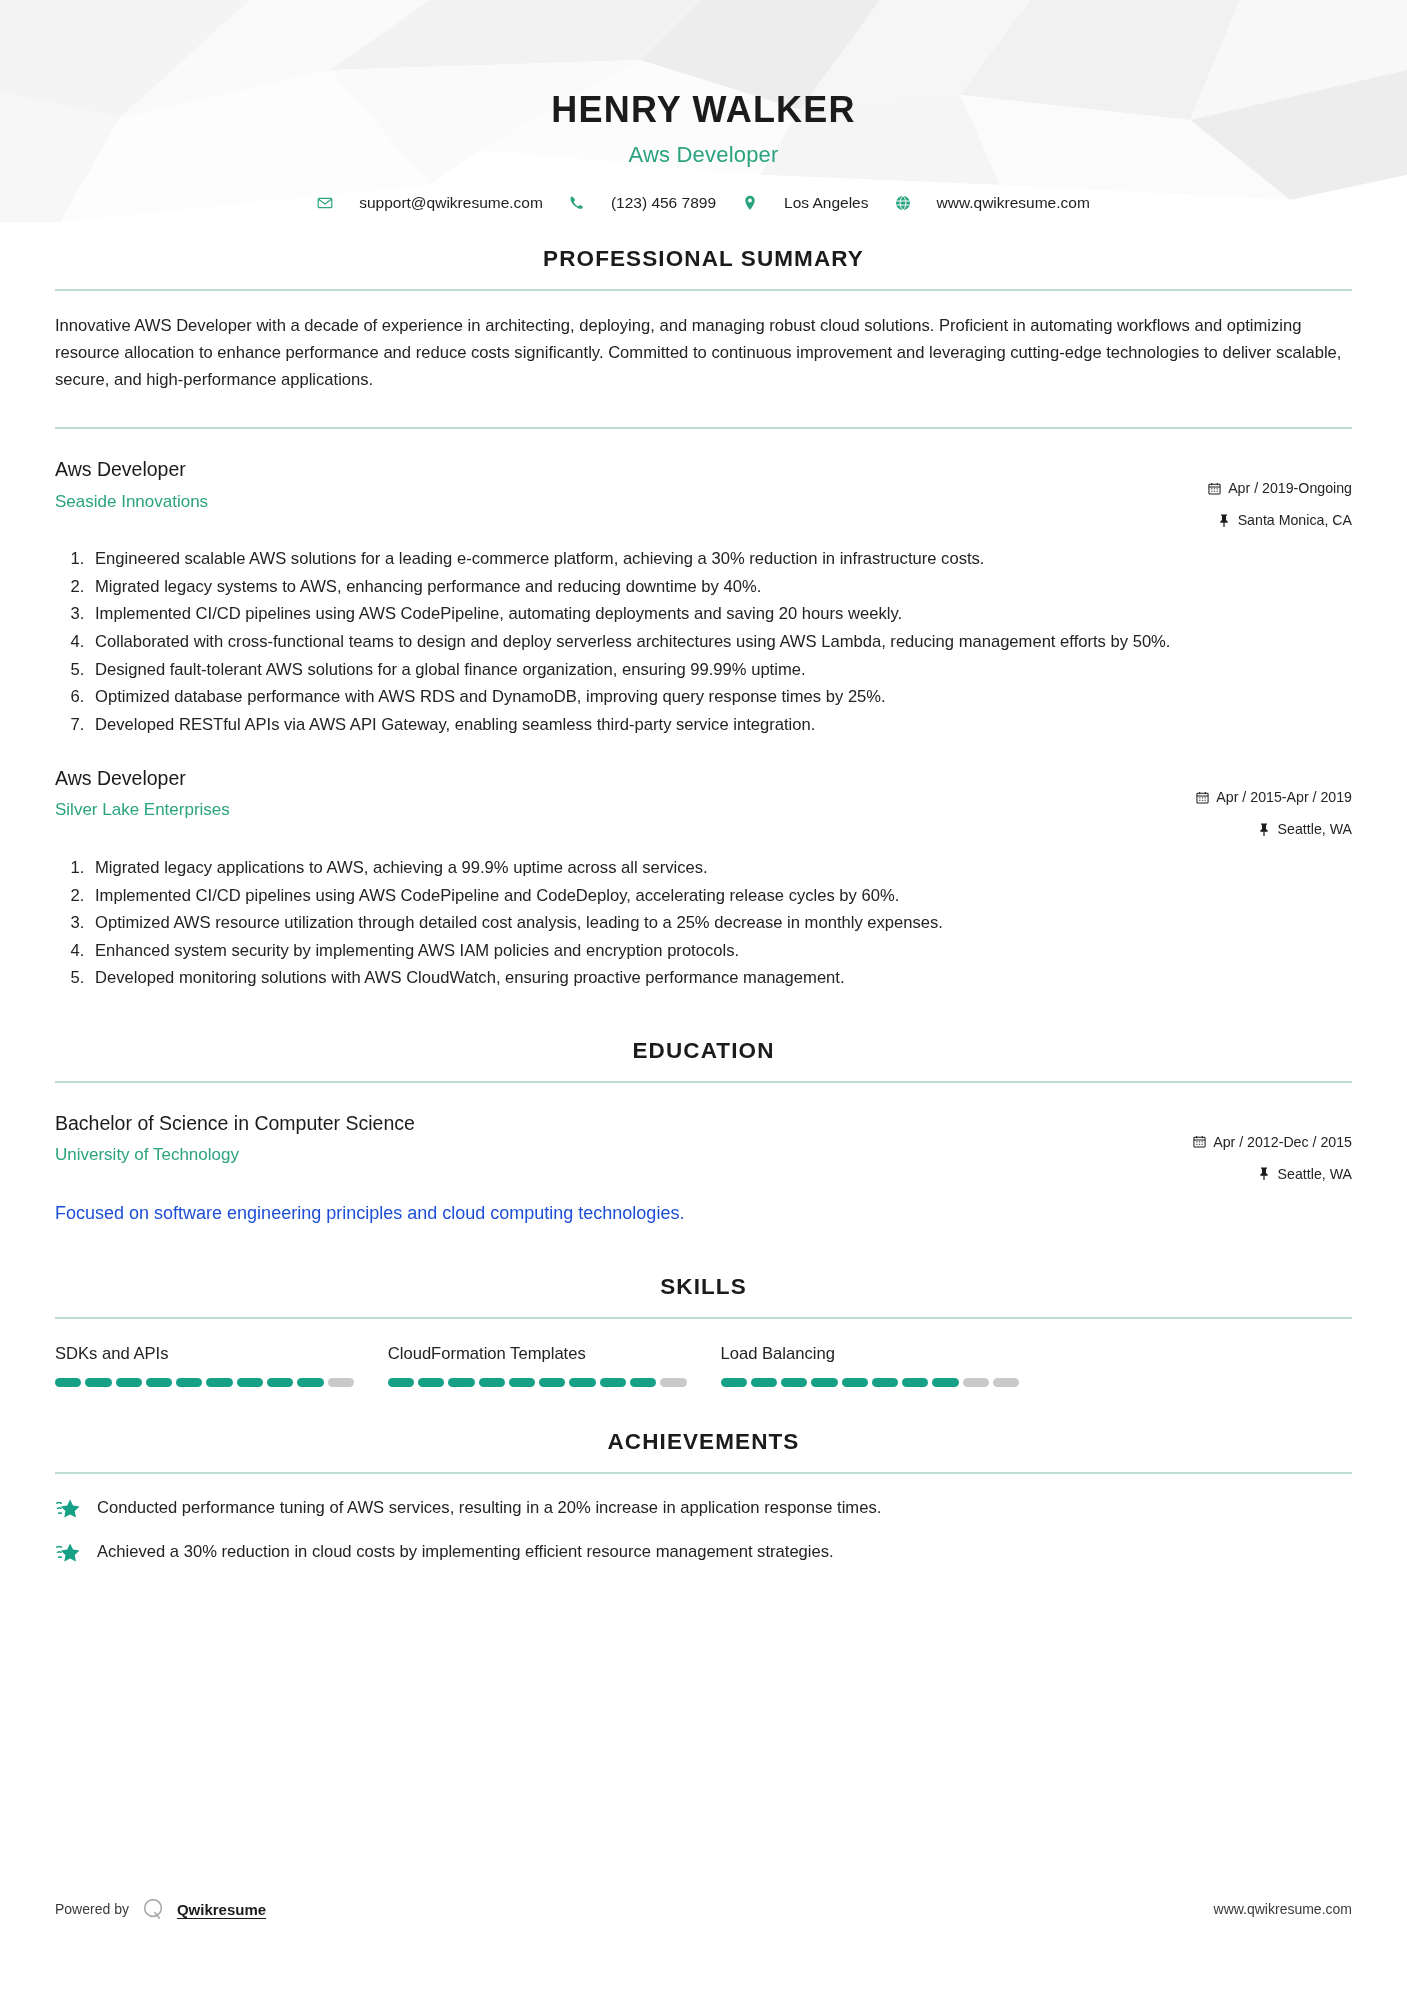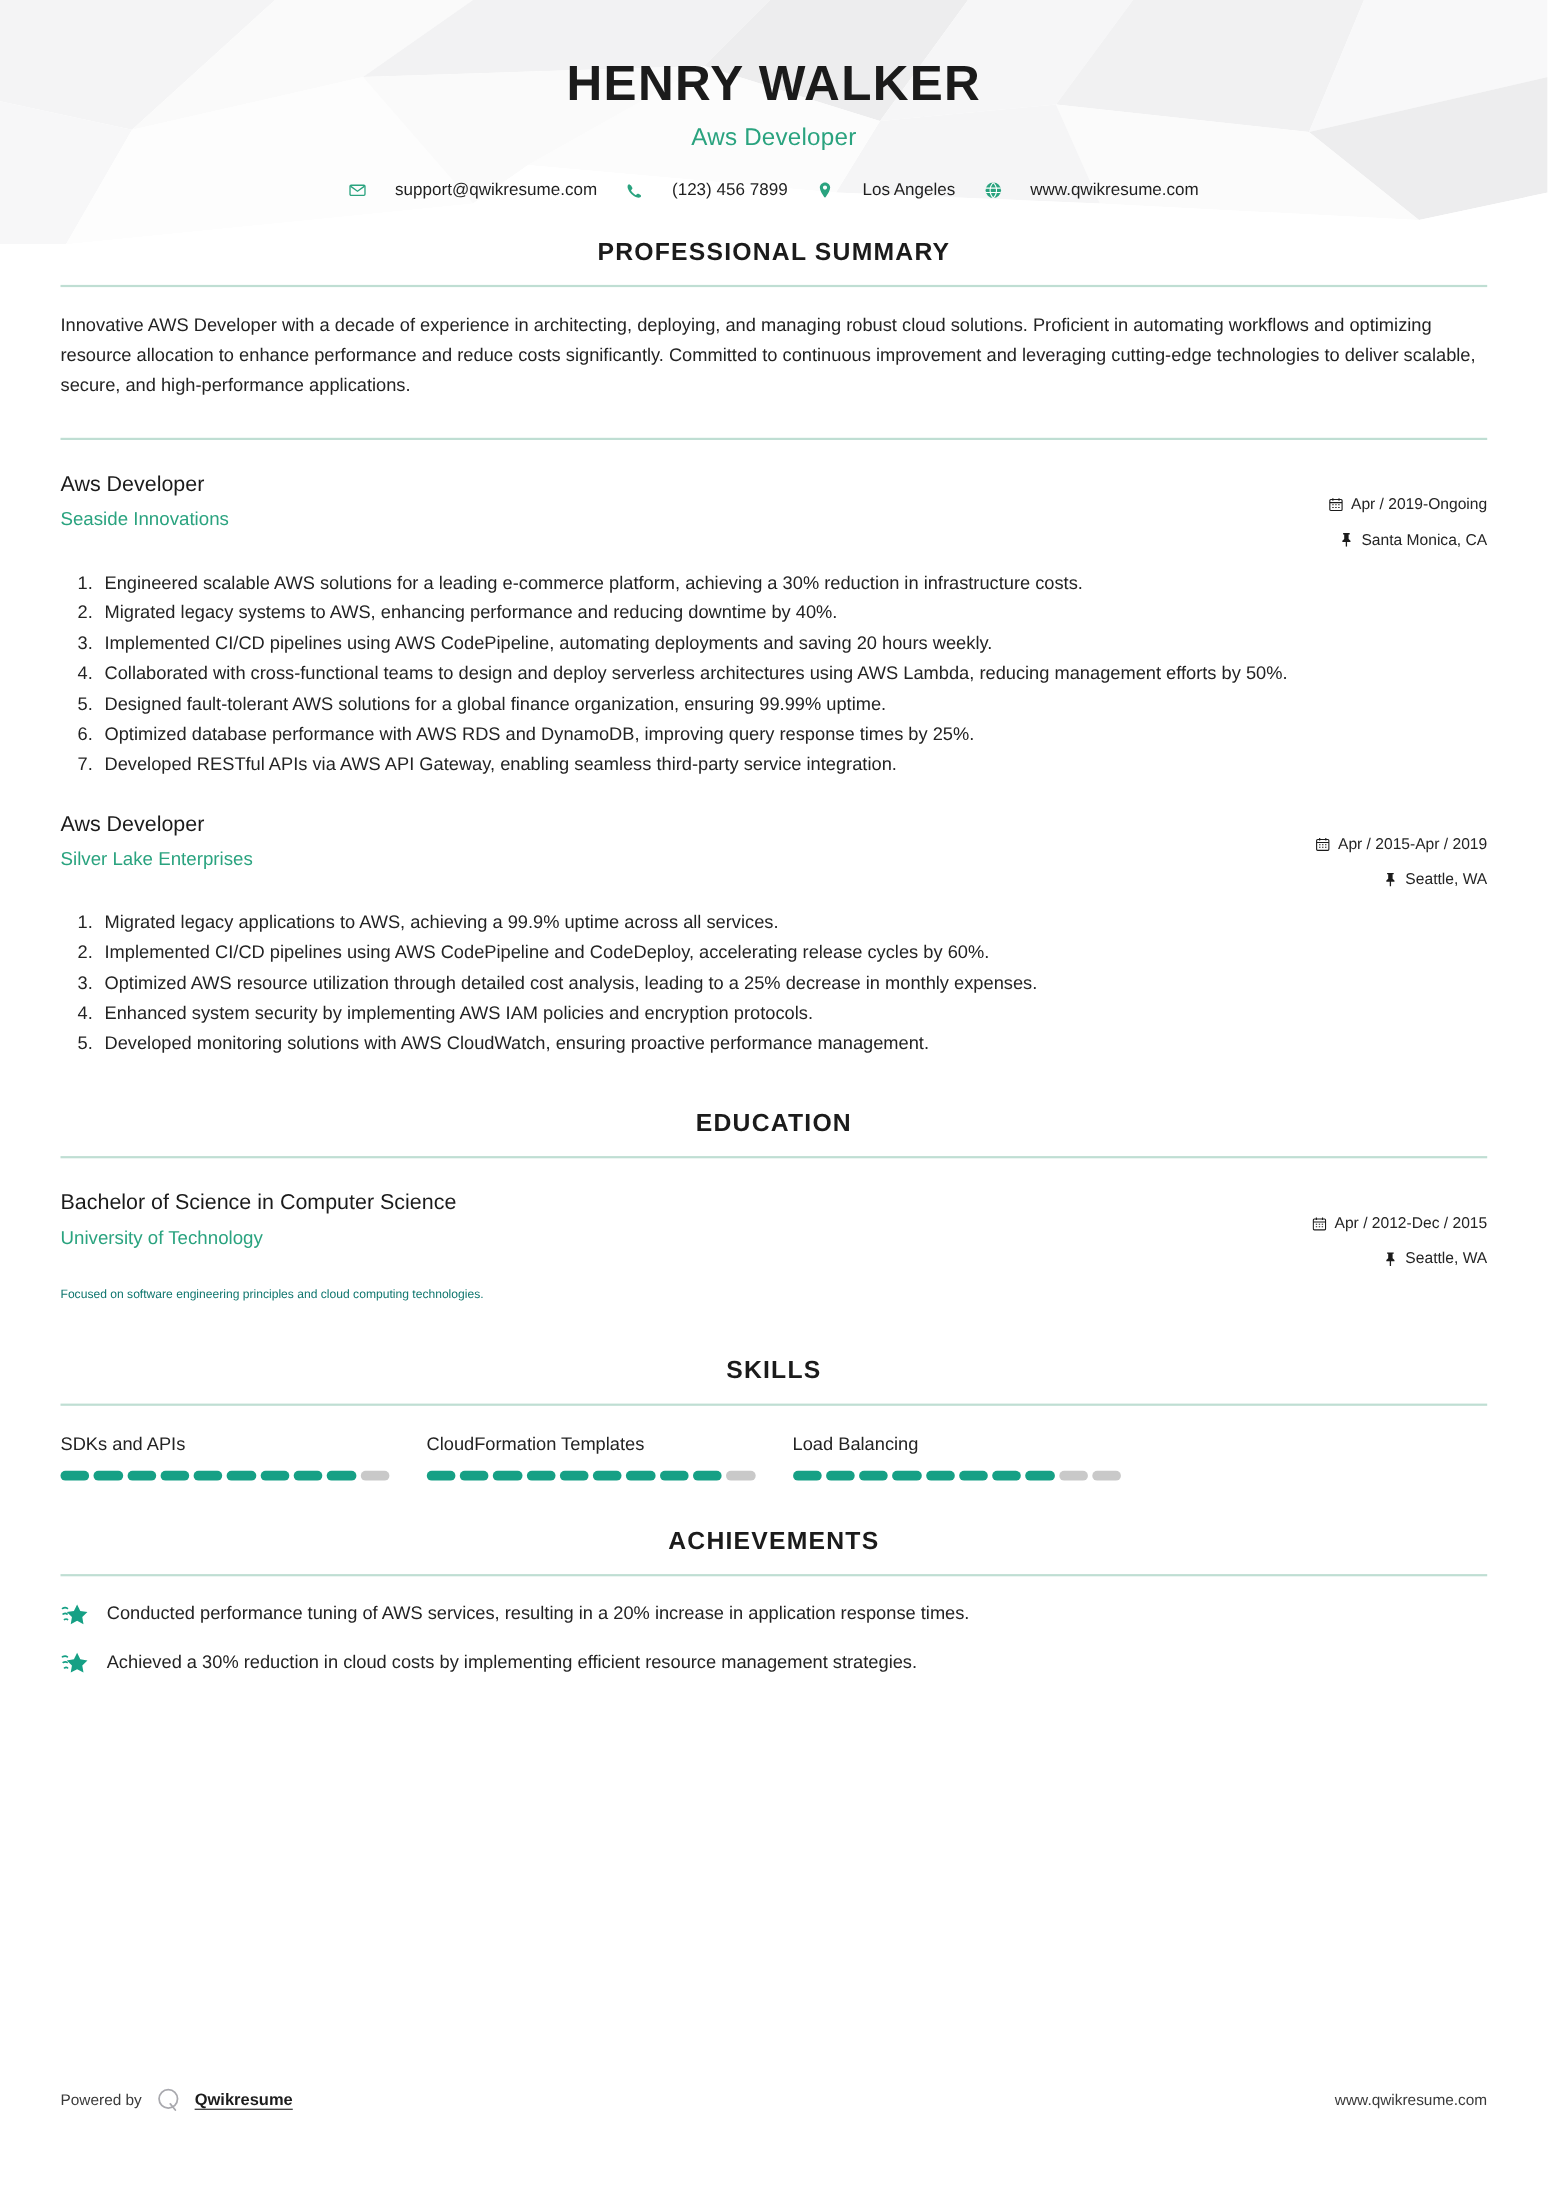--- a/index.html
+++ b/index.html
@@ -33,25 +33,26 @@
   .header-bg svg { display: block; width: 1407px; height: 222px; }
 
   
   .header {
     position: relative;
     z-index: 2;
     padding-top: 52px;
     text-align: center;
   }
   .name {
-    font-size: 45px;
+    font-size: 36px;
     font-weight: 700;
     letter-spacing: 1.2px;
     color: #1b1b1b;
     line-height: 1.05;
+    margin-top: 39px;
   }
   .role {
     margin-top: 13px;
     font-size: 22px;
     color: #2aa37f;
     font-weight: 400;
     letter-spacing: .2px;
   }
 
   .contact-row {
@@ -159,23 +160,23 @@
     margin-top: 14px;
     padding-left: 34px;
     font-size: 16.6px;
     line-height: 1.66;
     color: #232323;
   }
   .bullets li { padding-left: 6px; }
 
   .entry-desc {
     margin-top: 14px;
-    font-size: 11px;
+    font-size: 18px;
     line-height: 1.62;
-    color: #0f766e;
+    color: #1d4ed8;
   }
 
   
   .skills-grid {
     margin-top: 24px;
     display: grid;
     grid-template-columns: repeat(4, 1fr);
     column-gap: 34px;
     row-gap: 20px;
   }

